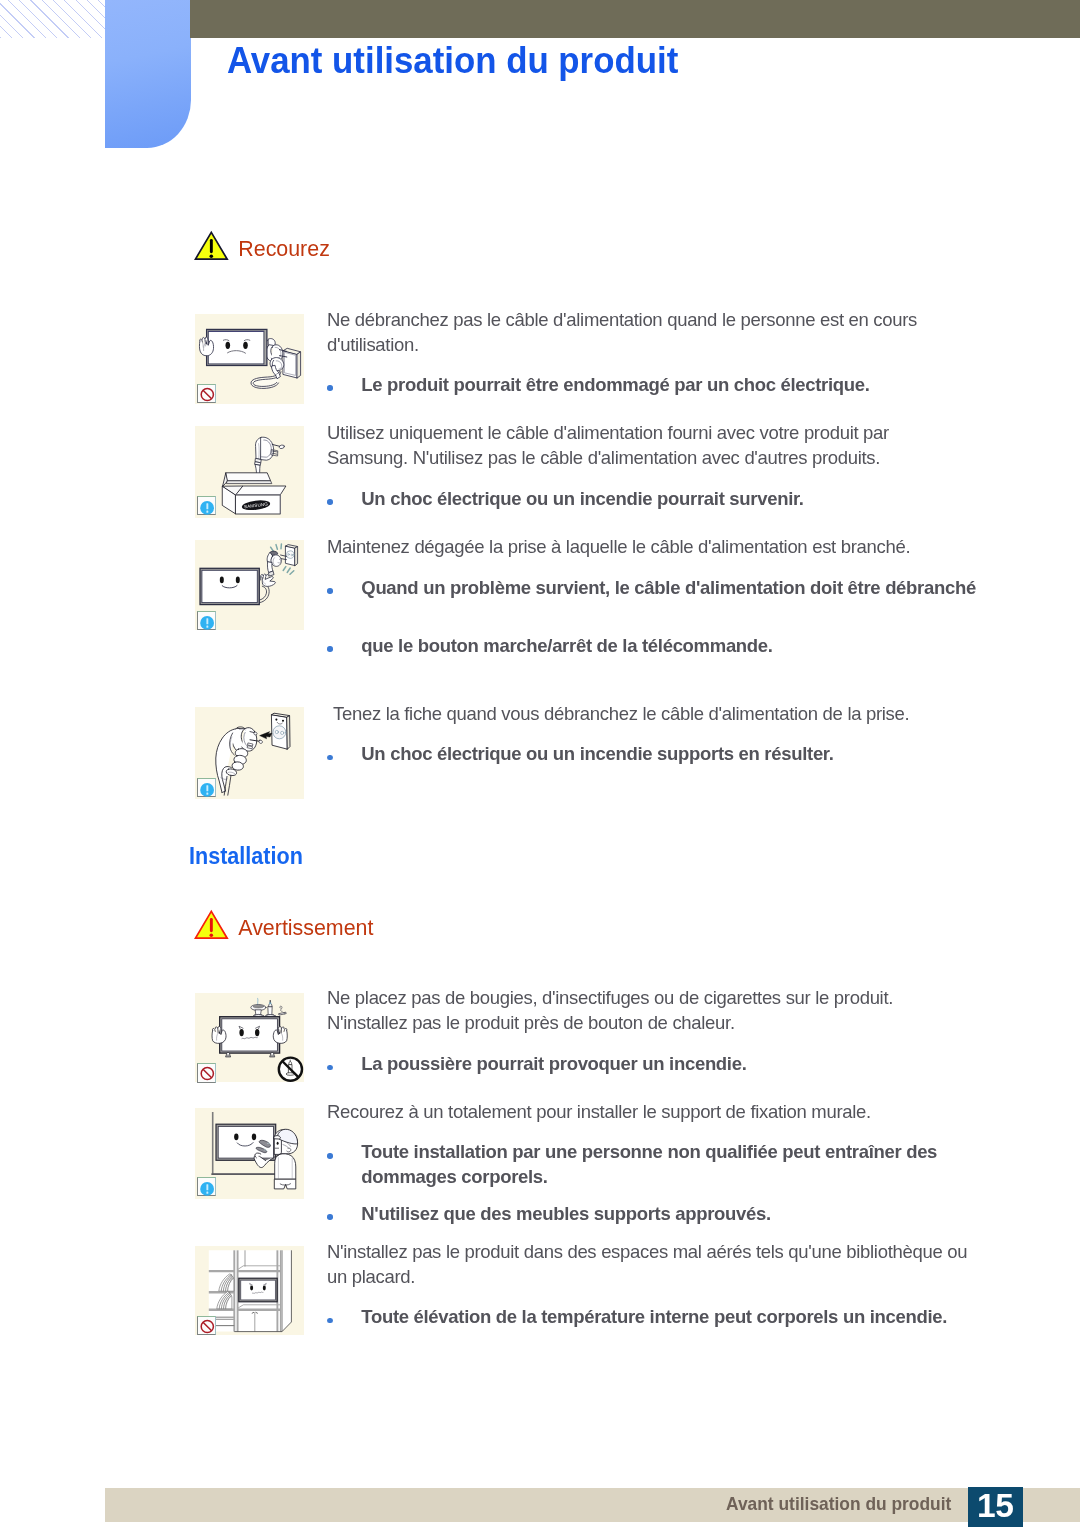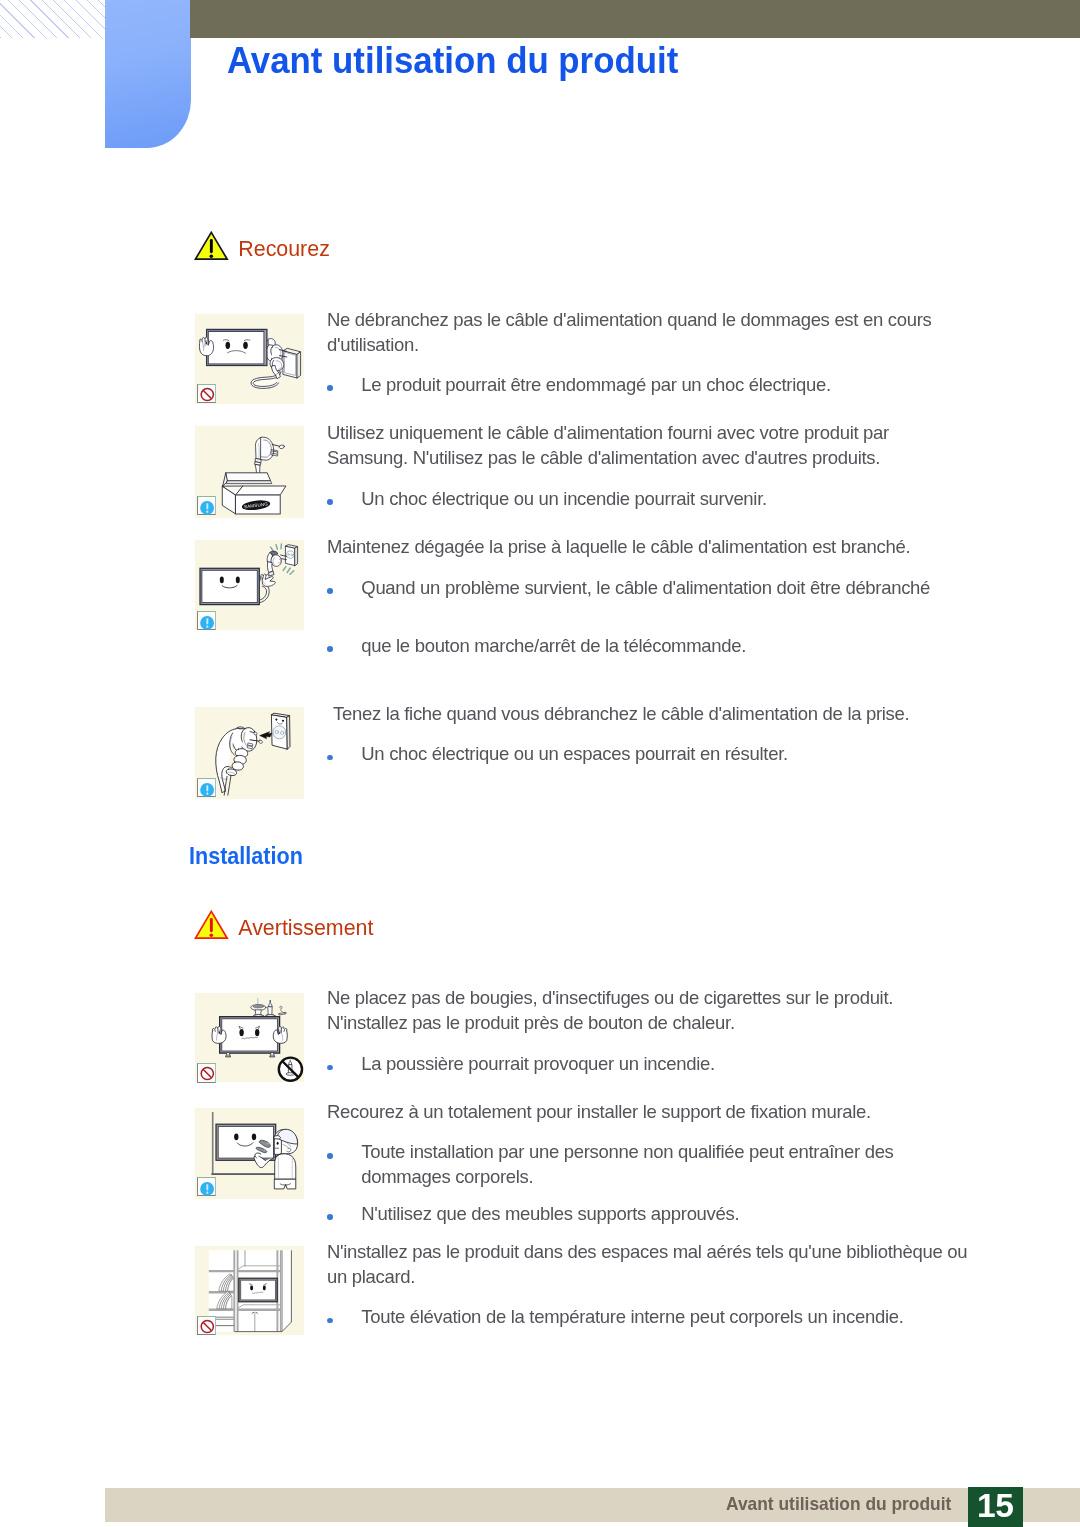--- a/index.html
+++ b/index.html
@@ -60,35 +60,35 @@
     position:absolute; font-size:18.5px; color:#53535a; line-height:25.1px;
     letter-spacing:-0.31px; white-space:nowrap;
   }
   .bullet { position:absolute; }
   .bullet .dot {
     position:absolute; left:0.0px; top:13.6px; width:5.5px; height:5.6px; border-radius:50%;
     background:#3b7ad4;
   }
   .bullet .btext {
     position:absolute; left:34.3px; top:0; font-size:18.5px; color:#53535a;
-    line-height:25.1px; letter-spacing:-0.31px; white-space:nowrap;
+    line-height:25.1px; letter-spacing:-0.31px; white-space:nowrap;font-weight:bold;
   }
   
   #footerbar {
     position:absolute; left:105.2px; top:1487.6px; width:974.8px; height:34.6px;
     background:#dbd4c2;
   }
   #footertext {
     position:absolute; left:726.4px; top:1491.5px; height:34.6px; line-height:24px;
     font-size:18.6px; font-weight:bold; color:#6f6258; letter-spacing:0px;
     white-space:nowrap; transform:scaleX(0.935); transform-origin:left top;
   }
   #pagenum {
     position:absolute; left:967.6px; top:1487.0px; width:55.2px; height:40px;
-    background:#14532d; color:#ffffff; font-size:33.5px; font-weight:bold;
+    background:#0c4a6e; color:#ffffff; font-size:33.5px; font-weight:bold;
     text-align:center; line-height:37.5px; letter-spacing:-0.4px;
   }
 </style>
 </head>
 <body>
 
 <div id="hatch"></div>
 <div id="bluetab"></div>
 <div id="olivebar"></div>
 <div id="pagetitle">Avant utilisation du produit</div>
@@ -508,21 +508,21 @@
   </svg>
 </div>
 <div class="badge" style="left:197.0px; top:1316.2px;">
   <svg width="18.8" height="19.3" viewBox="0 0 18.8 19.3">
     <circle cx="9.3" cy="9.5" r="6.1" fill="none" stroke="#ab1c26" stroke-width="1.5"></circle>
     <path d="M5.0 5.2 L 13.6 13.8" stroke="#ab1c26" stroke-width="1.5" stroke-linecap="butt"></path>
   </svg>
 </div>
 
 <div class="para" style="left:327px; top:307.0px;">
-    <div>Ne débranchez pas le câble d'alimentation quand le dommages est en cours</div>
+    <div>Ne débranchez pas le câble d'alimentation quand le personne est en cours</div>
     <div>d'utilisation.</div>
   </div>
 <div class="bullet" style="left:327px; top:371.9px;">
     <span class="dot"></span>
     <div class="btext">
       <div>Le produit pourrait être endommagé par un choc électrique.</div>
     </div>
   </div>
 <div class="para" style="left:327px; top:420.4px;">
     <div>Utilisez uniquement le câble d'alimentation fourni avec votre produit par</div>
@@ -548,21 +548,21 @@
     <div class="btext">
       <div>que le bouton marche/arrêt de la télécommande.</div>
     </div>
   </div>
 <div class="para" style="left:327px; top:701.0px;margin-left:6px;">
     <div>Tenez la fiche quand vous débranchez le câble d'alimentation de la prise.</div>
   </div>
 <div class="bullet" style="left:327px; top:741.2px;">
     <span class="dot"></span>
     <div class="btext">
-      <div>Un choc électrique ou un espaces pourrait en résulter.</div>
+      <div>Un choc électrique ou un incendie supports en résulter.</div>
     </div>
   </div>
 <div class="para" style="left:327px; top:985.2px;">
     <div>Ne placez pas de bougies, d'insectifuges ou de cigarettes sur le produit.</div>
     <div>N'installez pas le produit près de bouton de chaleur.</div>
   </div>
 <div class="bullet" style="left:327px; top:1051.3px;">
     <span class="dot"></span>
     <div class="btext">
       <div>La poussière pourrait provoquer un incendie.</div>

